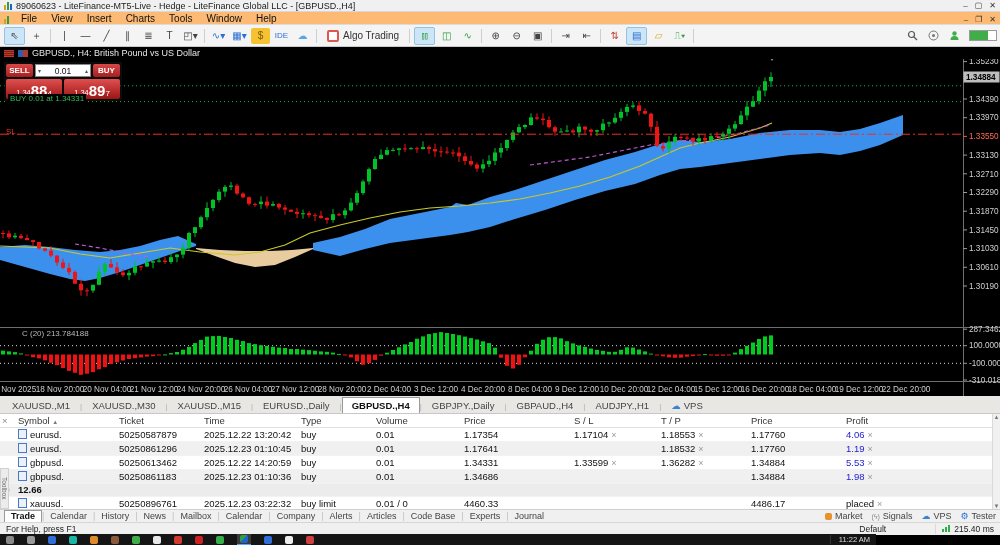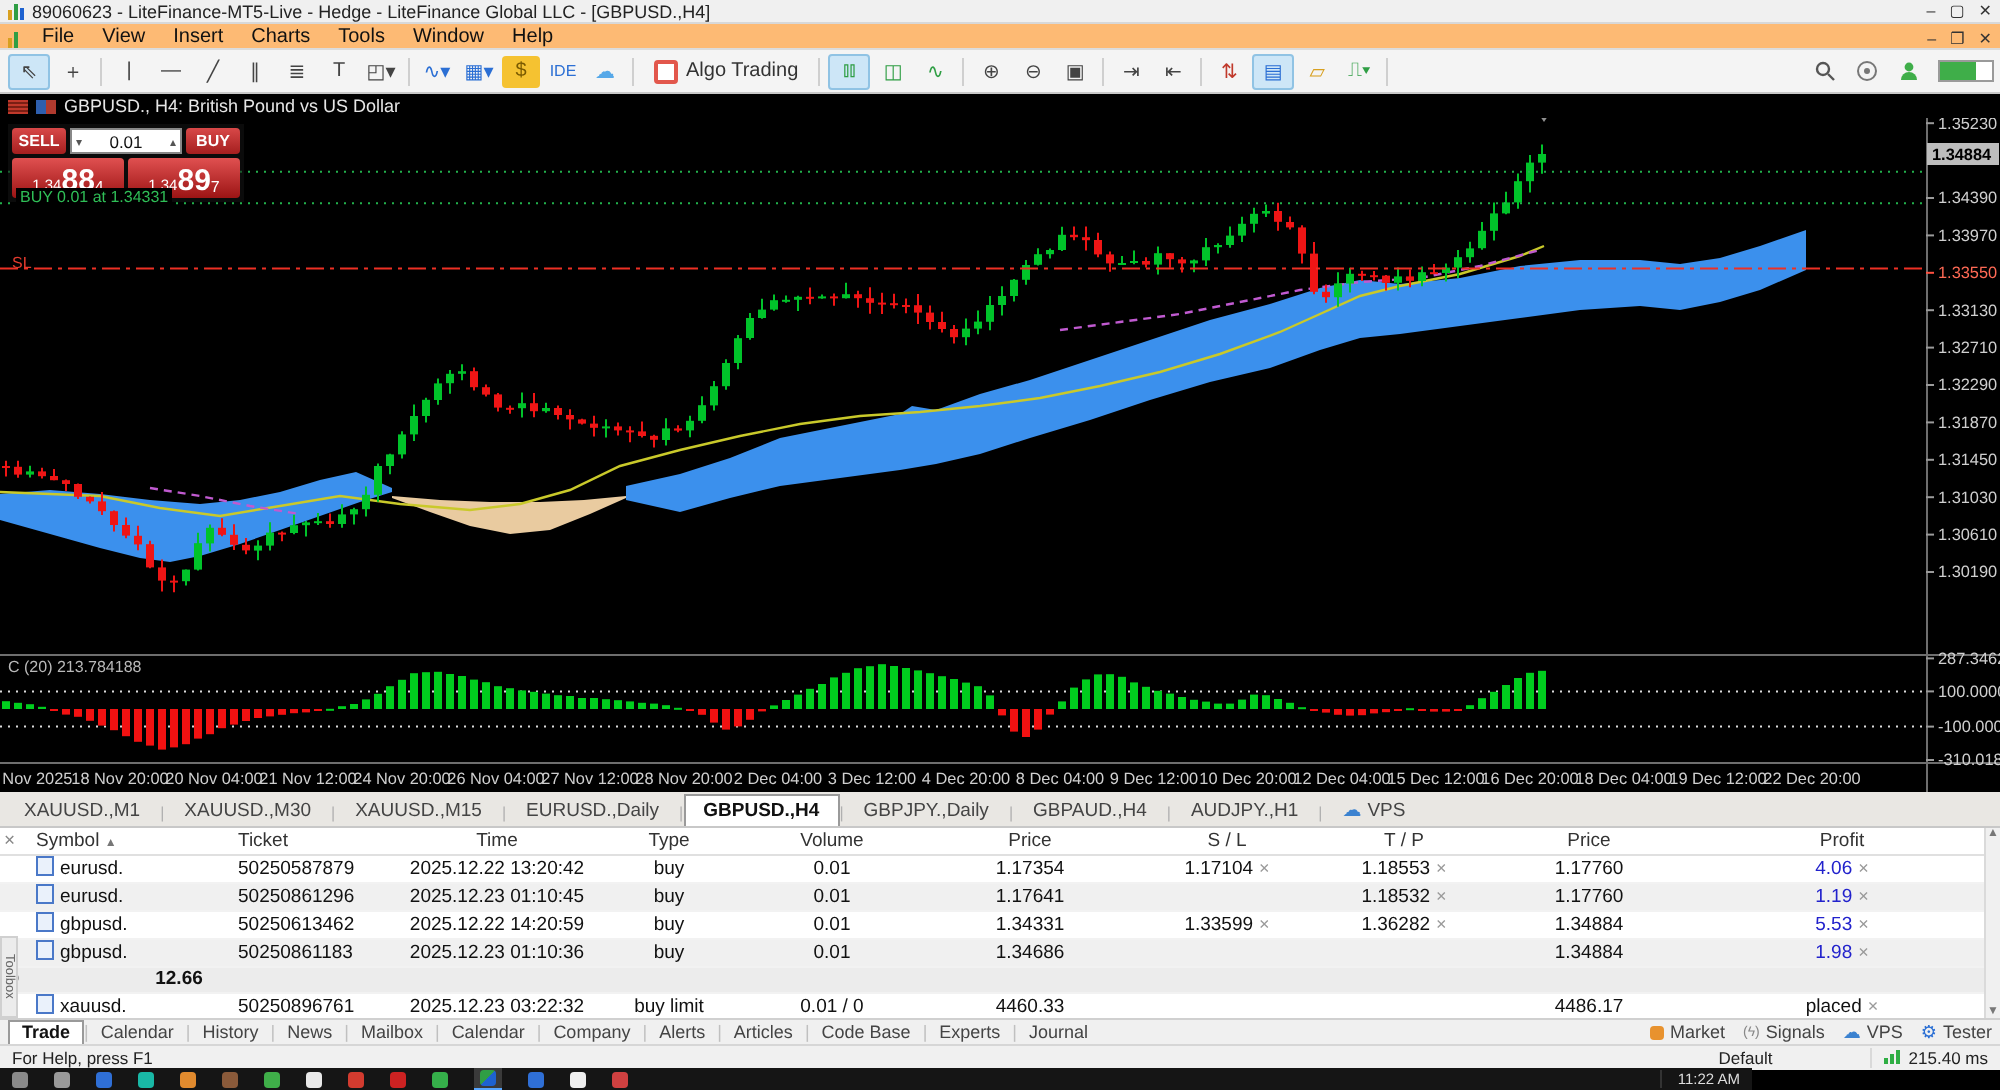--- a/index.html
+++ b/index.html
@@ -42,35 +42,35 @@
   .ocvol .st{font-size:6px;color:#555;}
   .ocprices{display:flex;gap:2px;margin-top:2px;}
   .ocp{flex:1;height:19px;background:linear-gradient(#e05050,#9c1414);color:#fff;display:flex;
     align-items:flex-end;justify-content:center;border-radius:2px;padding-bottom:1px;}
   .ocp .sm{font-size:7.5px;margin-bottom:1px;margin-top:16px;}
   .ocp .big{font-size:15px;font-weight:bold;line-height:15px;}
   .ocp .sup{font-size:8px;vertical-align:top;line-height:8px;}
   #buylabel{color:#2fbf57;font-size:8px;left:8px;top:47px;background:#000;padding:0 2px;}
   #sllabel{color:#e23b2e;font-size:8px;left:6px;top:80px;}
   #signal{right:50px;top:13px;color:#00dc00;font-size:13px;font-weight:bold;letter-spacing:.3px;}
-  #indlabel{left:4px;top:282px;color:#b9b9b9;font-size:8px;}
+  #indlabel{left:22px;top:282px;color:#b9b9b9;font-size:8px;}
   
   #tabsrow{left:0;top:396px;width:1000px;height:18px;background:#e9e7e3;border-bottom:1px solid #c8c8c8;
     display:flex;align-items:flex-end;font-size:9.5px;color:#444;padding:0 2px;box-sizing:border-box;}
   .ctab{padding:2px 9px;border:1px solid transparent;border-bottom:none;display:flex;align-items:center;gap:3px;}
   .ctab.sel{background:#fff;border-color:#9a9a9a;font-weight:bold;color:#111;}
   .ctabsep{color:#b0b0b0;font-size:8px;padding:2px 0;}
   
   #toolbox{left:0;top:414px;width:1000px;height:95px;background:#fff;font-size:9.5px;color:#111;}
   .trow{display:flex;height:13px;line-height:13px;border-bottom:1px solid #f2f2f2;}
   .trow.hdr{color:#333;border-bottom:1px solid #e0e0e0;}
   .trow.alt{background:#f0f0f0;}
   .trow.bal{background:#ececec;font-weight:bold;height:12px;line-height:12px;}
   .tc{padding:0 4px;box-sizing:border-box;white-space:nowrap;overflow:hidden;}
-  .tc.r{text-align:center;}
+  .tc.r{text-align:left;}
   .tc.b0{flex:0 0 14px;padding:0 2px;}
   .tc.b1{flex:0 0 101px;}.tc.b2{flex:0 0 85px;}.tc.b3{flex:0 0 97px;}.tc.b4{flex:0 0 75px;}
   .tc.b5{flex:0 0 88px;}.tc.b6{flex:0 0 110px;}.tc.b7{flex:0 0 87px;}.tc.b8{flex:0 0 90px;}
   .tc.b9{flex:0 0 95px;}.tc.b10{flex:1;}
   .doc{display:inline-block;width:7px;height:8px;border:1px solid #4a78c8;background:#eaf1fb;margin-right:3px;vertical-align:-1px;}
   .xbtn{color:#9a9a9a;font-size:9px;margin-left:3px;}
   .profit{color:#2222cc;}
   .vscroll{position:absolute;right:0;top:0;width:7px;height:95px;background:#f0f0f0;border-left:1px solid #dadada;
     display:flex;flex-direction:column;justify-content:space-between;align-items:center;font-size:6px;color:#777;}
   #tbxtag{left:0;top:468px;width:9px;height:41px;background:#ececec;border:1px solid #d0d0d0;box-sizing:border-box;

